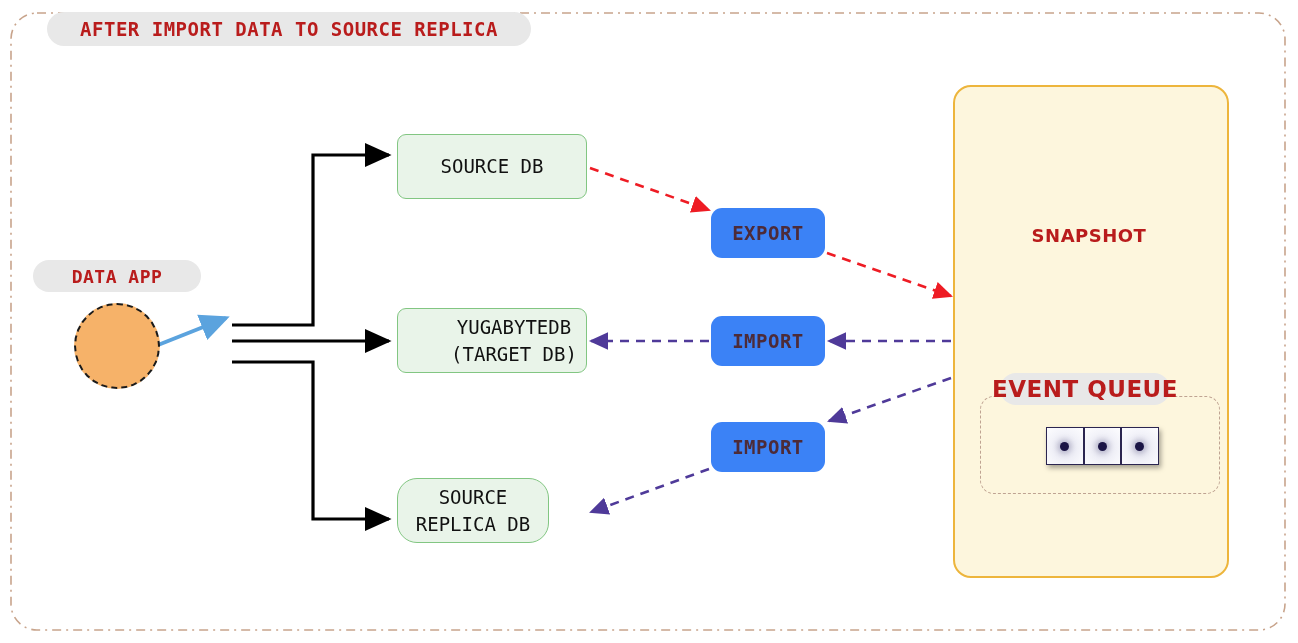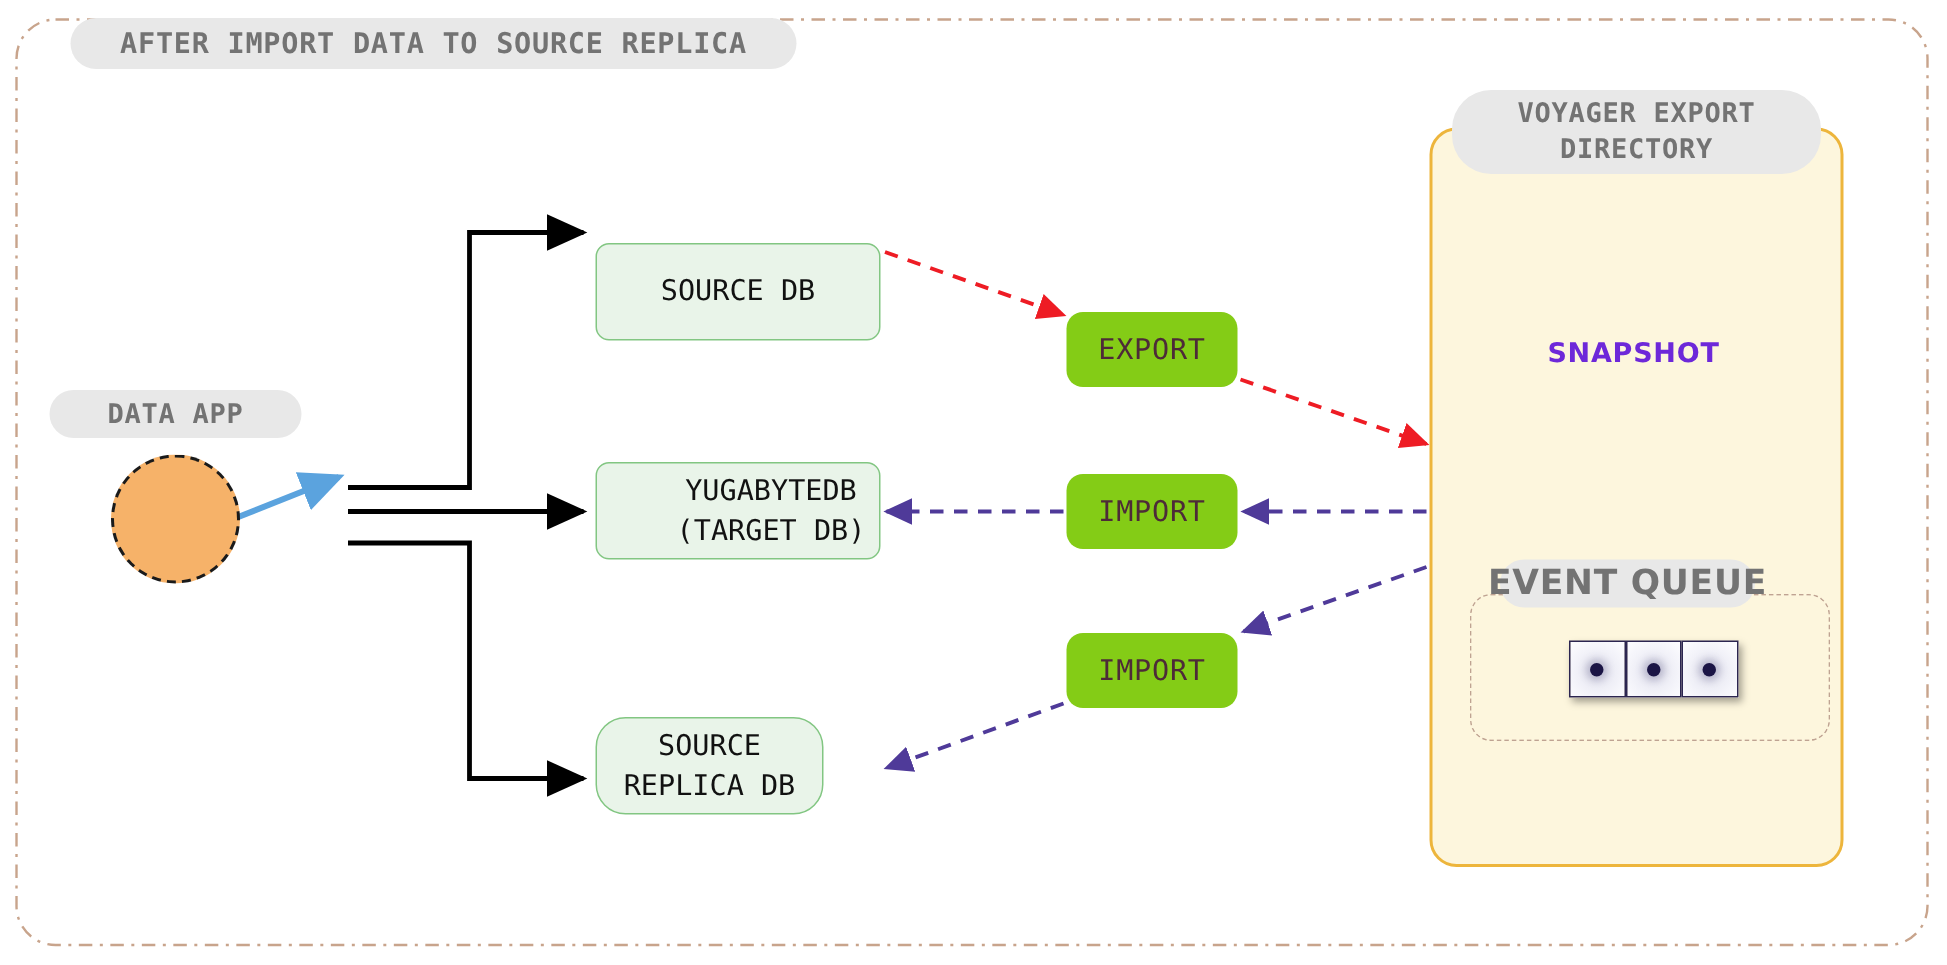--- a/index.html
+++ b/index.html
@@ -11,21 +11,21 @@
   svg#wires{position:absolute;left:0;top:0;width:1298px;height:643px;}
 
   
   .pill{
     position:absolute;
     background:#e8e8e8;
     border-radius:22px;
     display:flex;align-items:center;justify-content:center;
     text-align:center;
     font-weight:bold;
-    color:#737373;
+    color:#b91c1c;
     letter-spacing:.5px;
     white-space:pre;
     z-index:6;
   }
 
   
   #frame-title{
     left:47px;top:12px;width:484px;height:34px;
     font-size:19px;
   }
@@ -51,31 +51,31 @@
     border-radius:9px;
     box-sizing:border-box;
     display:flex;align-items:center;justify-content:center;
     text-align:center;
     font-size:19px;
     color:#111111;
     line-height:1.38;
     white-space:pre;
     z-index:5;
   }
-  #node-source-db   {left:397px;top:134px;width:190px;height:65px;margin-top:28px;}
+  #node-source-db   {left:397px;top:134px;width:190px;height:65px;}
   #node-target-db   {left:397px;top:308px;width:190px;height:65px;padding-left:44px;}
   #node-replica-db  {left:397px;top:478px;width:152px;height:65px;border-radius:20px;}
 
   
   .edge-label{
     position:absolute;
-    background:#84cc16;
+    background:#3b82f6;
     border-radius:11px;
     display:flex;align-items:center;justify-content:center;
-    font-size:19px;color:#4d2b38;font-weight:normal;letter-spacing:.5px;
+    font-size:19px;color:#4d2b38;font-weight:bold;letter-spacing:.5px;
     z-index:6;white-space:pre;
   }
   #label-export      {left:711px;top:208px;width:114px;height:50px;}
   #label-import-top  {left:711px;top:316px;width:114px;height:50px;}
   #label-import-bot  {left:711px;top:422px;width:114px;height:50px;}
 
   
   #voyager-box{
     position:absolute;left:953px;top:85px;width:276px;height:493px;
     background:#fdf6dd;
@@ -90,21 +90,21 @@
   }
 
   
   #snapshot{
     position:absolute;left:1003px;top:184px;width:172px;height:102px;z-index:4;
   }
   #snapshot-text{
     position:absolute;left:0;top:0;width:172px;height:102px;
     display:flex;align-items:center;justify-content:center;
     font-family:"DejaVu Sans","Liberation Sans",sans-serif;
-    font-size:18px;font-weight:bold;color:#6d28d9;letter-spacing:.5px;
+    font-size:18px;font-weight:bold;color:#b91c1c;letter-spacing:.5px;
     pointer-events:none;
   }
 
   
   #event-queue-title{
     left:1000px;top:373px;width:170px;height:32px;
     font-size:23px;border-radius:20px;z-index:7;
     font-family:"DejaVu Sans","Liberation Sans",sans-serif;
   }
   #event-queue-box{
@@ -209,16 +209,14 @@
     </div>
     <div class="queue-cell">
       <span class="queue-dot"></span>
     </div>
     <div class="queue-cell">
       <span class="queue-dot"></span>
     </div>
   </div>
   <div class="pill" id="event-queue-title">EVENT QUEUE</div>
 
-  <div class="pill" id="voyager-title">VOYAGER EXPORT
-DIRECTORY</div>
 
 </div>
 
 </body></html>

